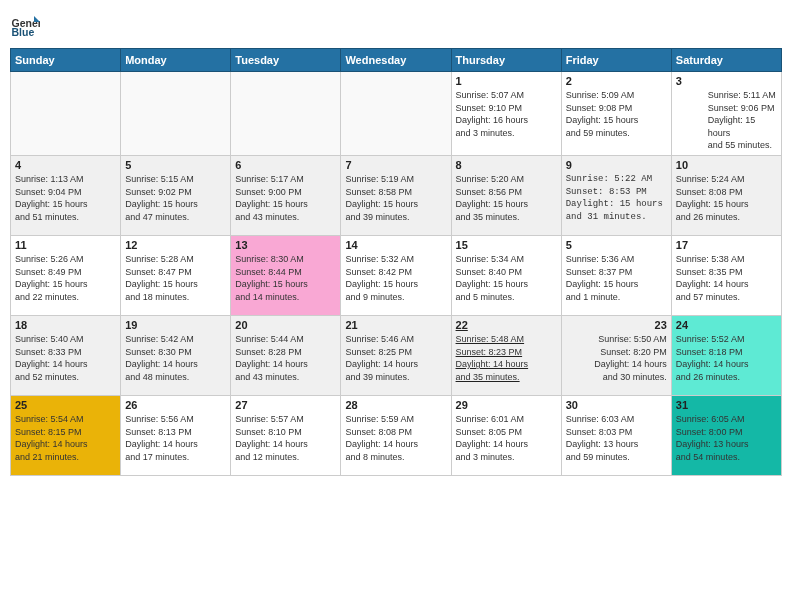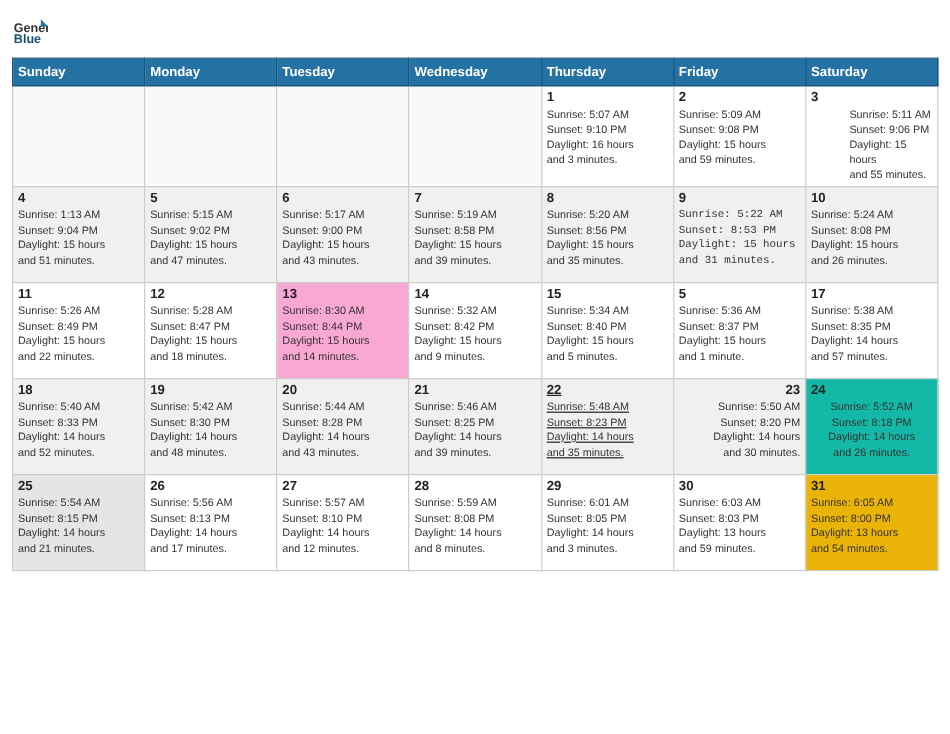--- a/index.html
+++ b/index.html
@@ -279,30 +279,30 @@
 Daylight: 14 hours
 and 35 minutes.</div>
         </td>
         <td style="background: rgb(240, 240, 240); text-align: right;">
           <div class="day-num">23</div>
           <div class="day-info" style="white-space: pre-line;">Sunrise: 5:50 AM
 Sunset: 8:20 PM
 Daylight: 14 hours
 and 30 minutes.</div>
         </td>
-        <td style="background: #14b8a6;">
+        <td style="background: #5eead4;">
           <div class="day-num">24</div>
-          <div class="day-info" style="white-space: pre-line; text-align: center;">Sunrise: 5:52 AM
+          <div class="day-info" style="white-space: pre-line;">Sunrise: 5:52 AM
 Sunset: 8:18 PM
 Daylight: 14 hours
 and 26 minutes.</div>
         </td>
       </tr>
       <tr>
-        <td style="background: #e5e5e5;">
+        <td style="background: #eab308;">
           <div class="day-num">25</div>
           <div class="day-info" style="white-space: pre-line;">Sunrise: 5:54 AM
 Sunset: 8:15 PM
 Daylight: 14 hours
 and 21 minutes.</div>
         </td>
         <td style="background: rgb(255, 255, 255);">
           <div class="day-num">26</div>
           <div class="day-info" style="white-space: pre-line;">Sunrise: 5:56 AM
 Sunset: 8:13 PM
@@ -330,21 +330,21 @@
 Daylight: 14 hours
 and 3 minutes.</div>
         </td>
         <td style="background: rgb(255, 255, 255);">
           <div class="day-num">30</div>
           <div class="day-info" style="white-space: pre-line;">Sunrise: 6:03 AM
 Sunset: 8:03 PM
 Daylight: 13 hours
 and 59 minutes.</div>
         </td>
-        <td style="background: #eab308;">
+        <td style="background: #14b8a6;">
           <div class="day-num">31</div>
           <div class="day-info" style="white-space: pre-line;">Sunrise: 6:05 AM
 Sunset: 8:00 PM
 Daylight: 13 hours
 and 54 minutes.</div>
         </td>
       </tr>
     </tbody>
 </table>
 

